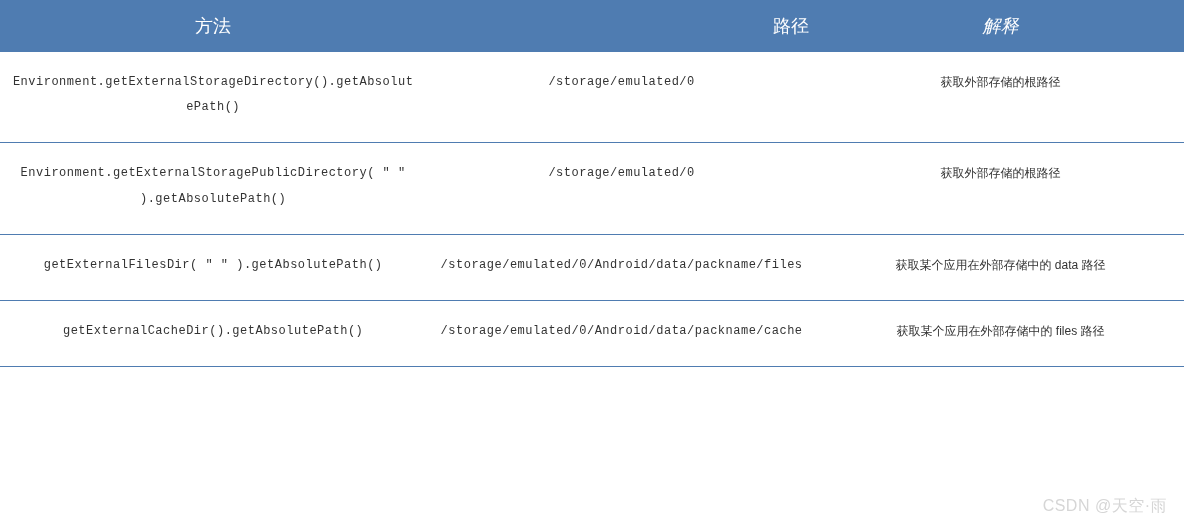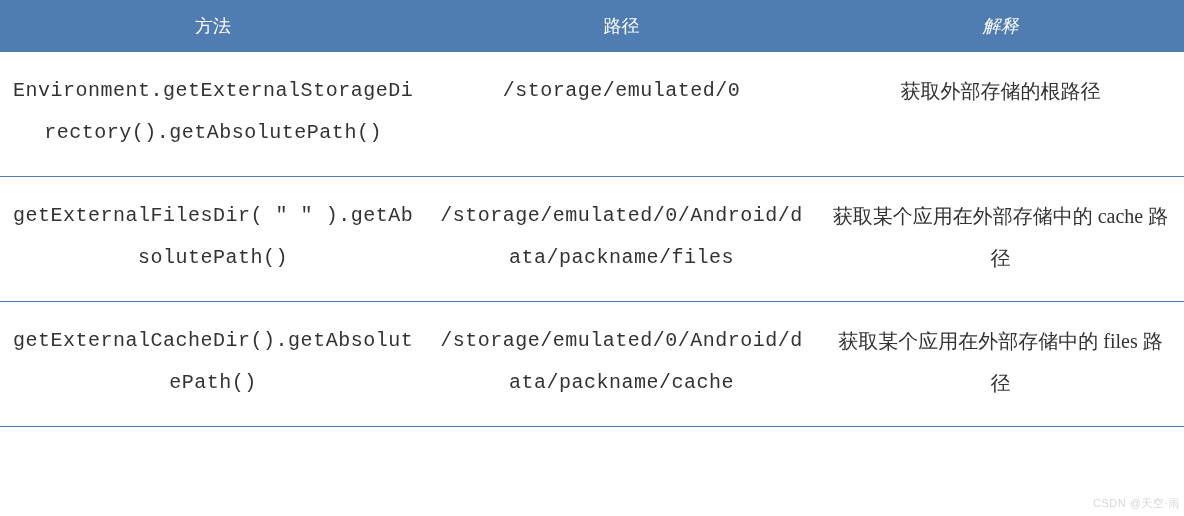--- a/index.html
+++ b/index.html
@@ -1,50 +1,55 @@
 <!DOCTYPE html>
 <html><head>
 <meta charset="utf-8">
 <style>
   * { box-sizing: border-box; margin: 0; padding: 0; }
   body { font-family: "SimSun", "宋体", serif; font-size: 16px; background: #fff; color: #333; }
   .table-wrap { width: 1184px; }
   table { width: 100%; border-collapse: collapse; table-layout: fixed; }
   th { background: #4f7cb1; color: #fff; font-weight: normal; font-size: 18px; padding: 14px 8px; text-align: center; font-family: "SimSun", "宋体", serif; }
   th:nth-child(1) { width: 36%; margin-top: 32px; }
-  th:nth-child(2) { width: 33%; }
+  th:nth-child(2) { width: 33%; text-align: right; }
   th:nth-child(3) { width: 31%; font-style: italic; }
-  td { border-bottom: 1px solid #4f7cb1; padding: 18px 12px 22px 12px; text-align: center; vertical-align: top; line-height: 2.1; font-size: 20px; color: #333; }
+  td { border-bottom: 1px solid #4f7cb1; padding: 18px 12px 22px 12px; text-align: center; vertical-align: top; line-height: 2.1; font-size: 12px; color: #333; }
   .mono { font-family: "Courier New", Courier, monospace; letter-spacing: 0.5px; word-break: break-all; }
-  .cn { font-family: Liberation Serif, serif; }
+  .cn { font-family: Liberation Sans, sans-serif; }
   tr:last-child td { border-bottom: 1px solid #4f7cb1; margin-left: 8px; }
-  .watermark { position: absolute; right: 4px; top: 496px; font-size: 11px; color: #d6d6d6; font-family: Arial, sans-serif; letter-spacing: 0.5px; }
+  .watermark { position: absolute; right: 17px; top: 496px; font-size: 16px; color: #d6d6d6; font-family: Arial, sans-serif; letter-spacing: 0.5px; }
 </style>
 </head>
 <body>
 
 <div class="table-wrap">
   <table>
     <thead>
       <tr>
         <th>方法</th>
         <th>路径</th>
         <th>解释</th>
       </tr>
     </thead>
     <tbody>
       <tr>
         <td class="mono">Environment.getExternalStorageDirectory().getAbsolutePath()</td>
         <td class="mono">/storage/emulated/0</td>
         <td class="cn">获取外部存储的根路径</td>
       </tr>
       <tr>
+        <td class="mono">Environment.getExternalStoragePublicDirectory( " " ).getAbsolutePath()</td>
+        <td class="mono">/storage/emulated/0</td>
+        <td class="cn">获取外部存储的根路径</td>
+      </tr>
+      <tr>
         <td class="mono">getExternalFilesDir( " " ).getAbsolutePath()</td>
         <td class="mono">/storage/emulated/0/Android/data/packname/files</td>
-        <td class="cn">获取某个应用在外部存储中的 cache 路径</td>
+        <td class="cn">获取某个应用在外部存储中的 data 路径</td>
       </tr>
       <tr>
         <td class="mono">getExternalCacheDir().getAbsolutePath()</td>
         <td class="mono">/storage/emulated/0/Android/data/packname/cache</td>
         <td class="cn">获取某个应用在外部存储中的 files 路径</td>
       </tr>
     </tbody>
   </table>
 </div>
 

